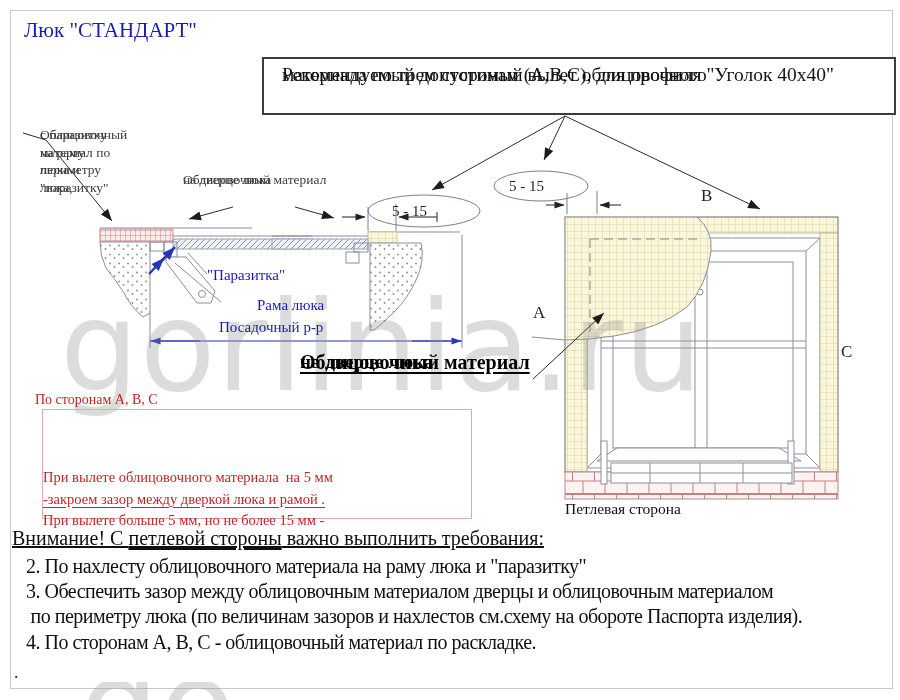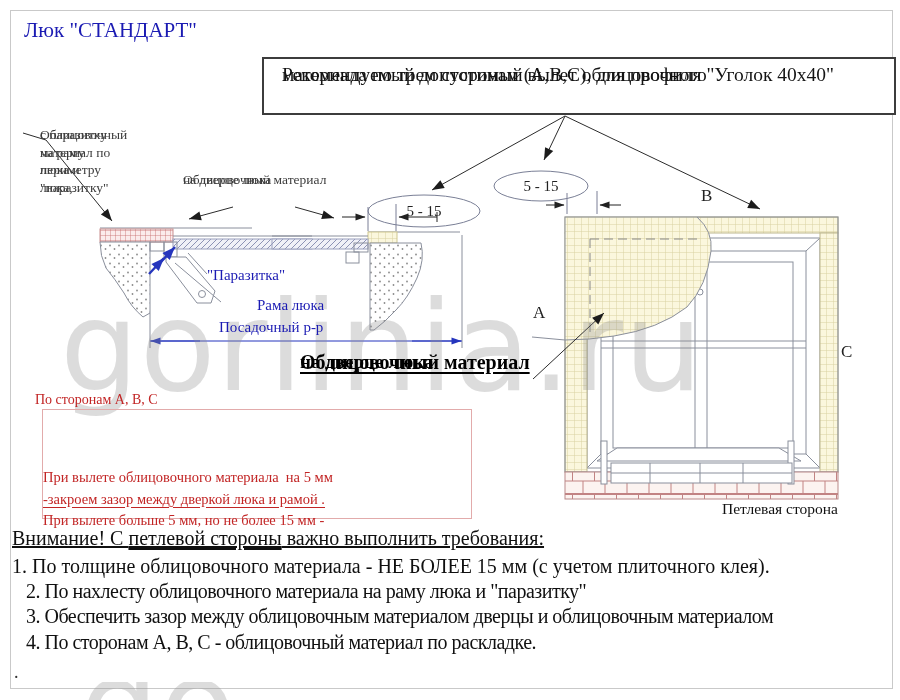--- a/index.html
+++ b/index.html
@@ -11,35 +11,35 @@
   .title{left:24px;top:18px;font-size:21px;color:#1b1bb3;}
   .header-box{left:262px;top:57px;width:612px;height:51px;border:2px solid #3c3c3c;
               padding:3px 0 0 18px;font-size:19.5px;line-height:25px;color:#141414;background:#fff;}
   .lbl-perimeter{left:40px;top:126px;font-size:13.5px;line-height:17.5px;color:#3c3c3c;}
   .lbl-door-small{left:183px;top:171px;width:172px;text-align:center;font-size:13.5px;
                   line-height:17.5px;color:#3c3c3c;}
   .blue-lbl{font-size:15px;color:#1b1bb3;}
   .lbl-parazitka{left:207px;top:267px;}
   .lbl-rama{left:229px;top:297px;margin-left:28px;}
   .lbl-posad{left:219px;top:319px;}
-  .dim-val{width:64px;text-align:center;font-size:15px;color:#222;}
+  .dim-val{width:64px;text-align:left;font-size:15px;color:#222;}
   .dim1{left:392px;top:203px;}
   .dim2{left:509px;top:178px;}
   .lbl-door-big{left:300px;top:351px;width:236px;text-align:center;color:#000;font-weight:bold;}
   .lbl-door-big .l1{font-size:20px;text-decoration:underline;text-underline-offset:3px;}
   .lbl-door-big .l2{font-size:19px;}
   .red-heading{left:35px;top:392px;font-size:14px;color:#c22525;font-family:Liberation Serif, serif;}
   .red-box{left:42px;top:409px;width:428px;height:94px;border:1px solid #e2abab;padding-top:14px;
            text-align:center;font-size:14.5px;line-height:21.5px;color:#c22525;white-space:pre-wrap;}
   .red-box u{text-underline-offset:3px;}
   .side-label{font-size:17px;color:#222;}
   .sideA{left:533px;top:303px;}
   .sideB{left:701px;top:186px;}
   .sideC{left:841px;top:342px;}
-  .lbl-hinge{left:565px;top:500px;width:273px;text-align:right;font-size:15.5px;color:#111;}
+  .lbl-hinge{left:565px;top:500px;width:273px;text-align:left;font-size:15.5px;color:#111;}
   .req{left:12px;top:527px;width:880px;font-size:20px;color:#101010;}
   .req div{position:static;}
   .req-intro{margin-bottom:4px;text-decoration:underline;}
   .req-intro u{text-underline-offset:3px;}
   .req-item{line-height:25.2px;white-space:pre-wrap;}
   .cond{letter-spacing:-0.5px;padding-left:14px;}
   .trailing-dot{left:14px;top:662px;font-size:18px;color:#333;}
   .watermark{left:60px;top:275px;font-family:"DejaVu Sans",sans-serif;font-size:124px;
              color:#8f8f8f;opacity:0.30;letter-spacing:1px;white-space:nowrap;}
   .watermark-bottom{left:80px;top:682px;width:165px;height:18px;overflow:hidden;}
@@ -239,20 +239,20 @@
     <div>При вылете больше 5 мм, но не более 15 мм -</div>
   </div>
 
   <div class="side-label sideA">А</div>
   <div class="side-label sideB">В</div>
   <div class="side-label sideC">С</div>
   <div class="lbl-hinge">Петлевая сторона</div>
 
   <div class="req">
     <div class="req-intro"><span>Внимание! С </span><u>петлевой стороны</u><span> важно выполнить требования:</span></div>
-    <div class="req-item">1. По толщине облицовочного материала - НЕ БОЛЕЕ 15 мм (с учетом плиточного клея).</div>
     <div class="req-item cond">2. По нахлесту облицовочного материала на раму люка и "паразитку"</div>
     <div class="req-item cond">3. Обеспечить зазор между облицовочным материалом дверцы и облицовочным материалом</div>
+    <div class="req-item cond"> по периметру люка (по величинам зазоров и нахлестов см.схему на обороте Паспорта изделия).</div>
     <div class="req-item cond">4. По сторонам А, В, С - облицовочный материал по раскладке.</div>
   </div>
 
   <div class="trailing-dot">.</div>
 </div>
 
 </body></html>

